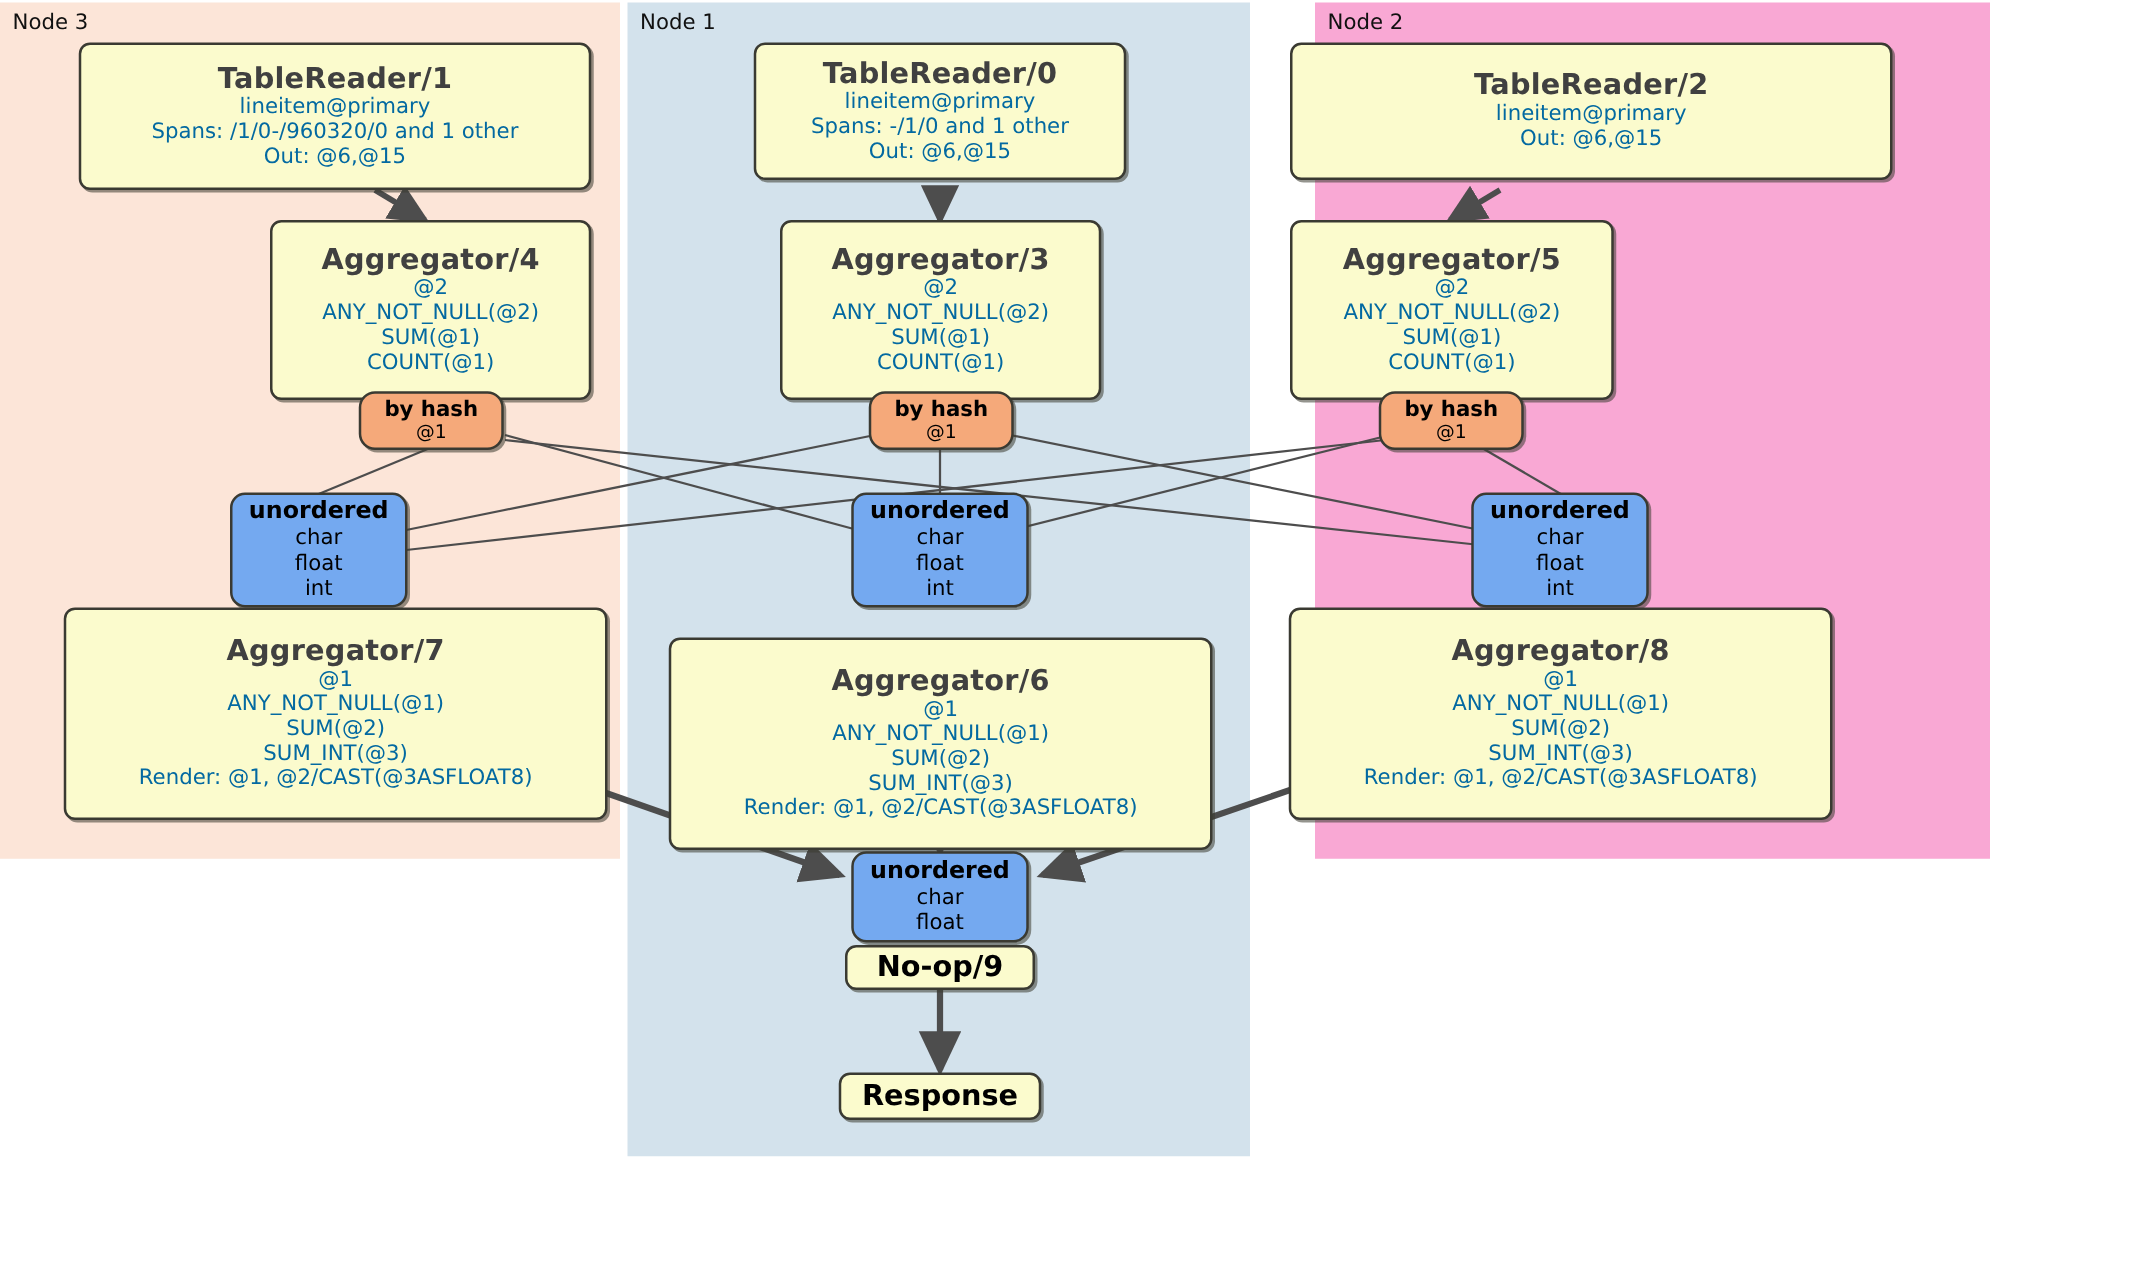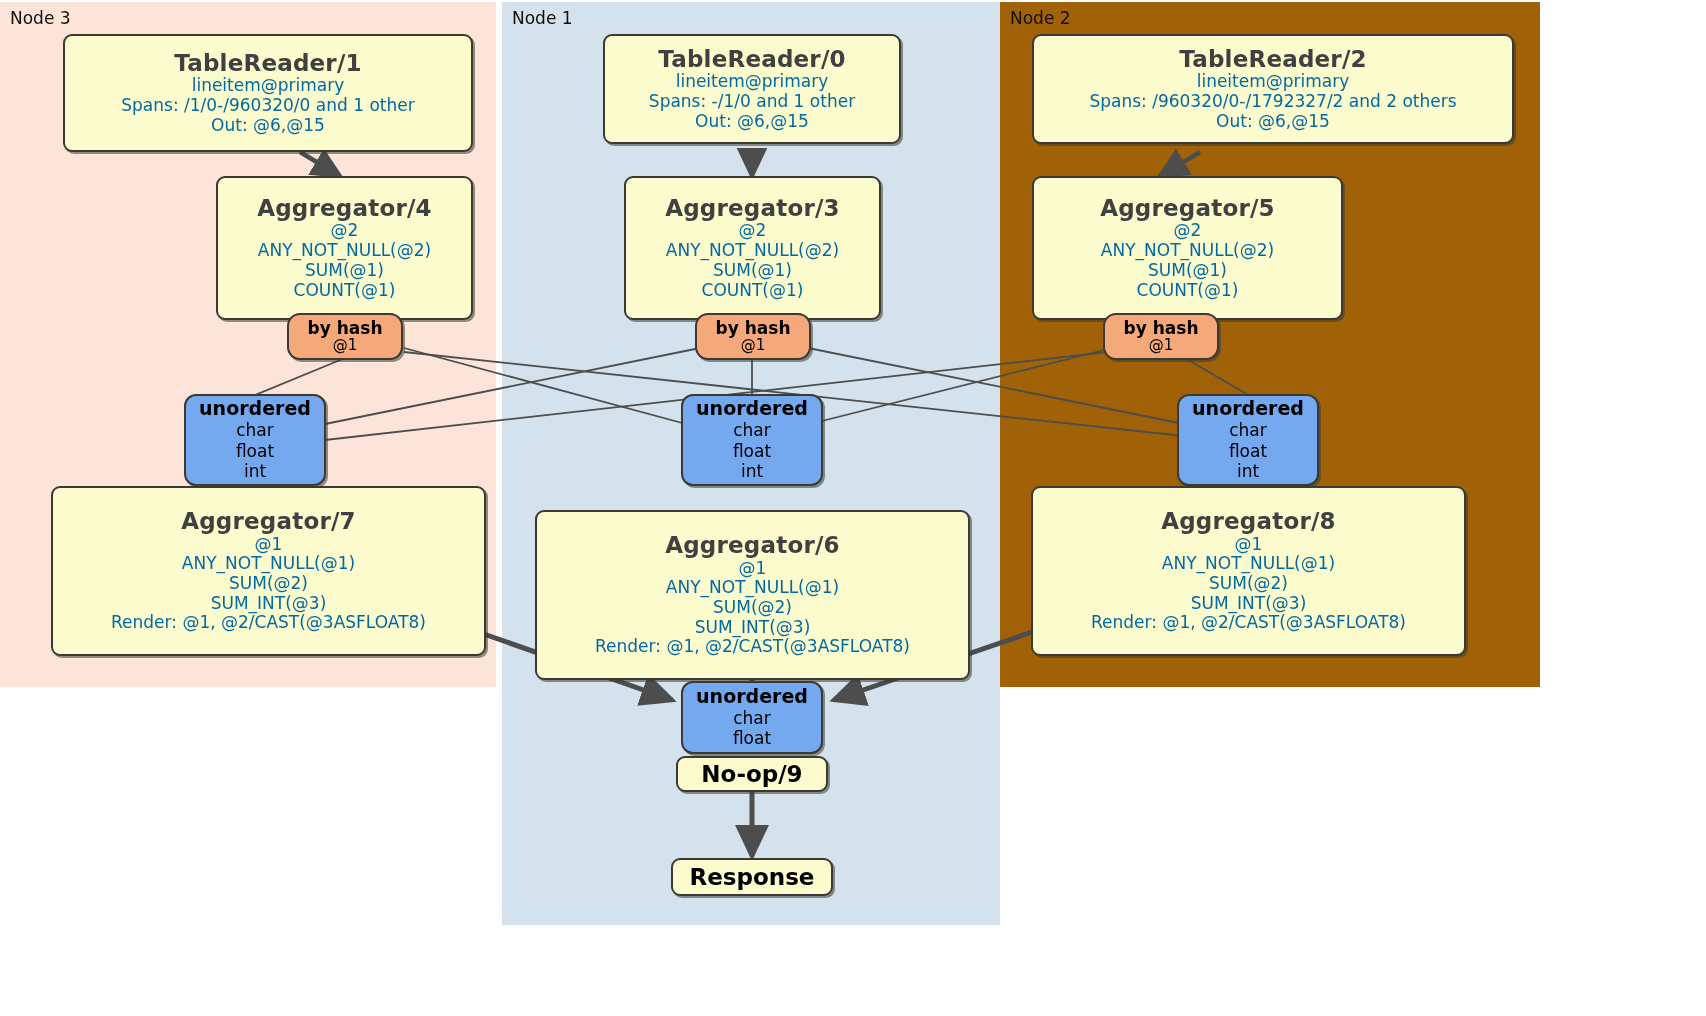--- a/index.html
+++ b/index.html
@@ -44,21 +44,21 @@
 <div id="stage">
 
   <div class="panel" style="left:0px;top:2px;width:496px;height:685px;background:#fce5d8;">
     <span class="panel-label">Node 3</span>
   </div>
 
   <div class="panel" style="left:502px;top:2px;width:498px;height:923px;background:#d3e2ec;">
     <span class="panel-label">Node 1</span>
   </div>
 
-  <div class="panel" style="left:1000px;top:2px;width:540px;height:685px;background:#a16207;">
+  <div class="panel" style="left:1052px;top:2px;width:540px;height:685px;background:#f9a8d4;">
     <span class="panel-label">Node 2</span>
   </div>
 
   <svg class="links" viewBox="0 0 1706 1016">
     <defs>
       <marker id="ah" markerWidth="7" markerHeight="7" refX="5.6" refY="3.1" orient="auto" markerUnits="strokeWidth">
         <path d="M0,0 L6.4,3.1 L0,6.2 z" fill="#4d4d4d"></path>
       </marker>
       <marker id="ahs" markerWidth="8" markerHeight="8" refX="6.2" refY="3.4" orient="auto" markerUnits="strokeWidth">
         <path d="M0,0 L7.2,3.4 L0,6.8 z" fill="#4d4d4d"></path>
@@ -98,41 +98,40 @@
   <div class="box proc" style="left:603px;top:34px;width:298px;height:110px;">
     <div class="ttl">TableReader/0</div>
     <div class="ln">lineitem@primary</div>
     <div class="ln">Spans: -/1/0 and 1 other</div>
     <div class="ln">Out: @6,@15</div>
   </div>
 
   <div class="box proc" style="left:1032px;top:34px;width:482px;height:110px;">
     <div class="ttl">TableReader/2</div>
     <div class="ln">lineitem@primary</div>
-    <div class="ln">Spans: /960320/0-/1792327/2 and 2 others</div>
     <div class="ln">Out: @6,@15</div>
   </div>
 
   <div class="box proc" style="left:216px;top:176px;width:257px;height:144px;">
     <div class="ttl">Aggregator/4</div>
     <div class="ln">@2</div>
     <div class="ln">ANY_NOT_NULL(@2)</div>
     <div class="ln">SUM(@1)</div>
     <div class="ln">COUNT(@1)</div>
   </div>
 
   <div class="box proc" style="left:624px;top:176px;width:257px;height:144px;">
     <div class="ttl">Aggregator/3</div>
     <div class="ln">@2</div>
     <div class="ln">ANY_NOT_NULL(@2)</div>
     <div class="ln">SUM(@1)</div>
     <div class="ln">COUNT(@1)</div>
   </div>
 
-  <div class="box proc" style="left:1032px;top:176px;width:311px;height:144px;">
+  <div class="box proc" style="left:1032px;top:176px;width:259px;height:144px;">
     <div class="ttl">Aggregator/5</div>
     <div class="ln">@2</div>
     <div class="ln">ANY_NOT_NULL(@2)</div>
     <div class="ln">SUM(@1)</div>
     <div class="ln">COUNT(@1)</div>
   </div>
 
   <div class="box router" style="left:287px;top:313px;width:116px;height:47px;">
     <div class="rt-ttl">by hash</div>
     <div class="rt-ln">@1</div>

